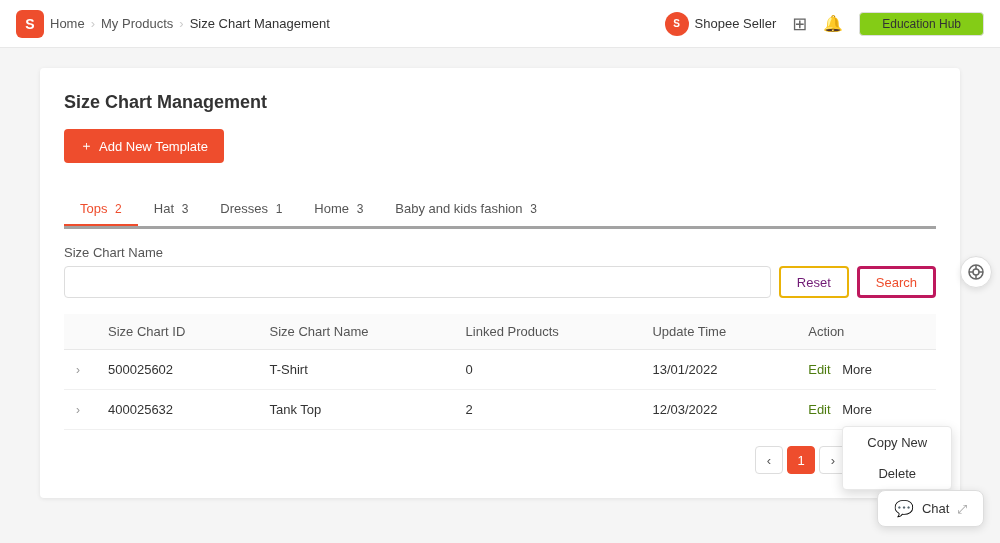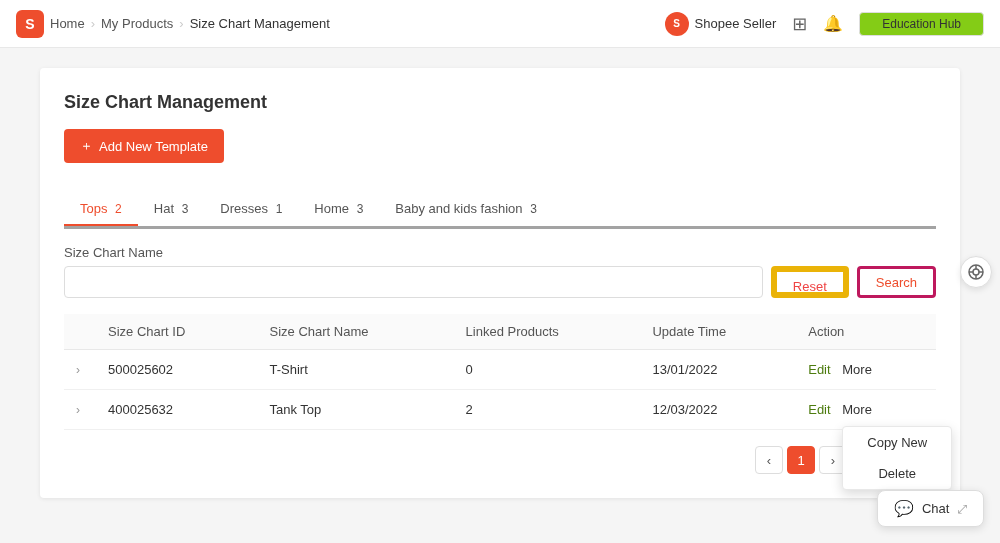--- a/index.html
+++ b/index.html
@@ -36,21 +36,21 @@
     
     .tabs { display: flex; gap: 0; border-bottom: 3px solid #a3a3a3; margin-bottom: 16px; margin-top: 14px; }
     .tab { padding: 8px 16px; font-size: 13px; cursor: pointer; color: #555; border-bottom: 2px solid transparent; white-space: nowrap; }
     .tab.active { color: #ee4d2d; border-bottom: 2px solid #ee4d2d; }
     .tab-count { font-size: 12px; margin-left: 4px; }
 
     
     .filter-label { font-size: 13px; color: #555; margin-bottom: 6px; }
     .filter-row { display: flex; align-items: center; gap: 8px; margin-bottom: 16px; }
     .filter-input { flex: 1; height: 32px; border: 1px solid #ddd; border-radius: 4px; padding: 0 10px; font-size: 13px; outline: none; }
-    .reset-btn { height: 32px; padding: 7px 16px; border: 6px solid #eab308; border-radius: 4px; background: #fff; font-size: 13px; color: #ef4444; cursor: pointer; white-space: nowrap; }
+    .reset-btn { height: 32px; padding: 7px 16px; border: 2px solid #eab308; border-radius: 4px; background: #fff; font-size: 13px; color: #701a75; cursor: pointer; white-space: nowrap; }
     .search-btn { height: 32px; padding: 0 16px; border: 3px solid #be185d; border-radius: 4px; background: #fff; font-size: 13px; color: #ee4d2d; cursor: pointer; white-space: nowrap; }
 
     
     .table { width: 100%; border-collapse: collapse; }
     .table th { background: #fafafa; font-weight: 500; text-align: left; padding: 10px 12px; border-bottom: 1px solid #e8e8e8; color: #555; font-size: 13px; }
     .table td { padding: 12px 12px; border-bottom: 1px solid #f0f0f0; font-size: 13px; color: #333; vertical-align: middle; }
     .expand-btn { color: #999; cursor: pointer; font-size: 12px; margin-right: 4px; }
     .edit-link { color: #4d7c0f; cursor: pointer; text-decoration: none; margin-right: 8px; }
     .more-link { color: #333; cursor: pointer; text-decoration: none; font-size: 13px; text-align: center; }
     .dropdown-item { padding: 8px 16px; font-size: 13px; color: #333; cursor: pointer; white-space: nowrap; }

